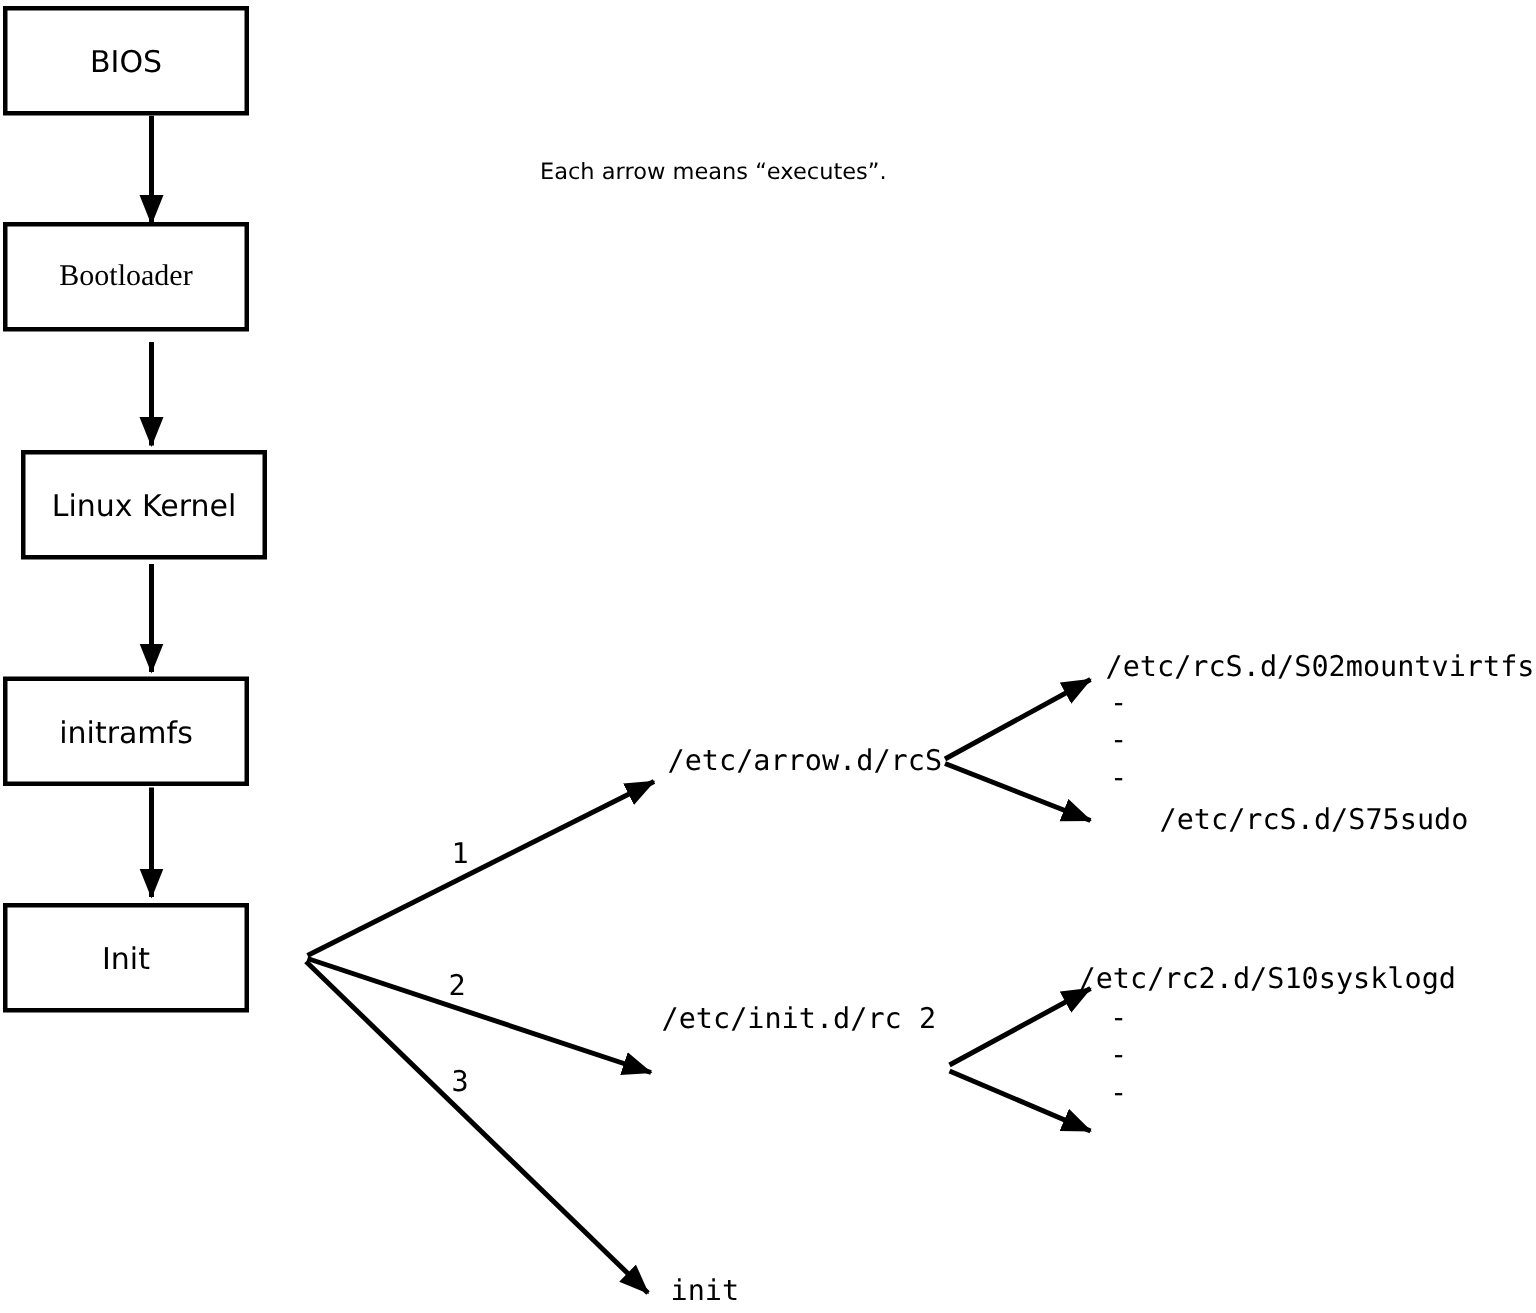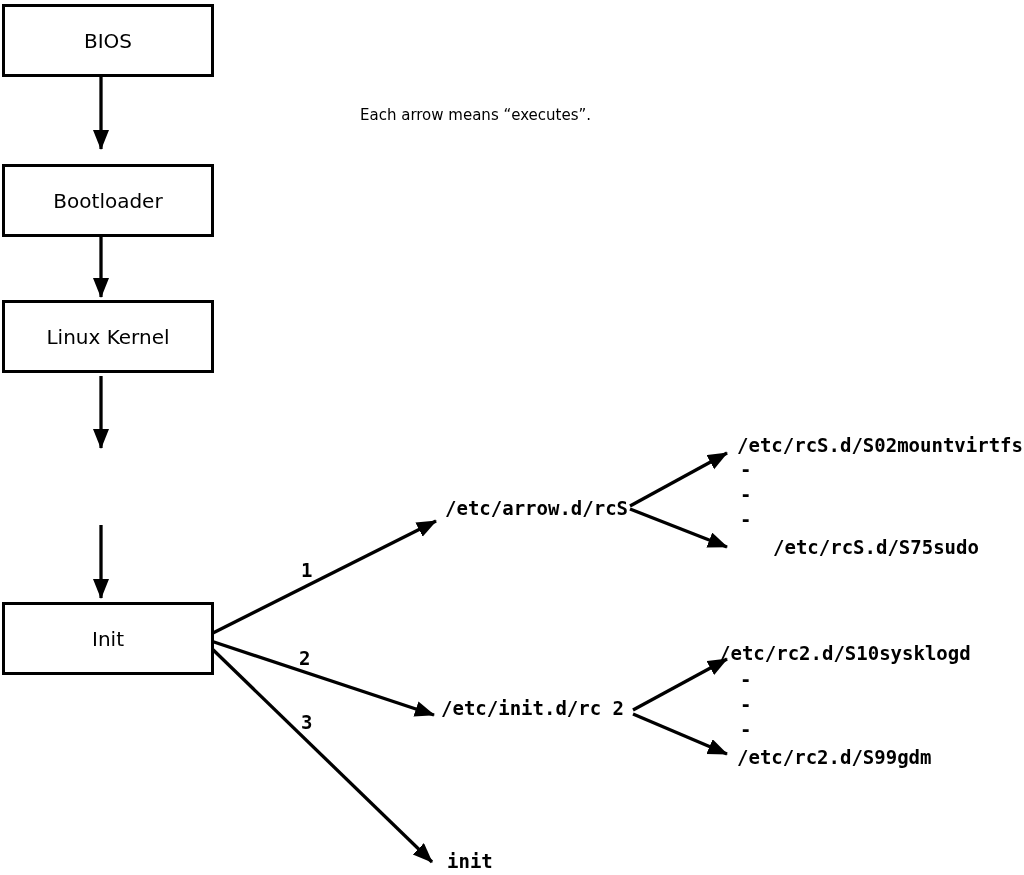--- a/index.html
+++ b/index.html
@@ -17,41 +17,40 @@
     color: #000000;
   }
   .arrows {
     position: absolute;
     left: 0;
     top: 0;
   }
   .box {
     position: absolute;
     left: 2px;
-    width: 212px;
+    width: 164px;
     height: 73px;
     box-sizing: border-box;
     border: 3px solid #000000;
     background: #ffffff;
     display: flex;
     align-items: center;
     justify-content: center;
     font-size: 20px;
   }
   .txt {
     position: absolute;
     transform: translateY(-50%);
     white-space: pre;
     font-size: 15px;
     line-height: 1;
   }
   .mono {
     font-family: "DejaVu Sans Mono", "Liberation Mono", monospace;
     font-size: 19px;
-    font-weight: bold;
   }
 </style>
 </head>
 <body>
 
 <div class="canvas">
 
   <svg class="arrows" width="1024" height="875" viewBox="0 0 1024 875">
     <defs>
       <marker id="ah" markerUnits="userSpaceOnUse" markerWidth="22" markerHeight="18" refX="19" refY="8" orient="auto">
@@ -73,43 +72,45 @@
 
     <line x1="633" y1="710" x2="727" y2="659" stroke="#000" stroke-width="3.3" marker-end="url(#ah)"></line>
     <line x1="633" y1="714" x2="727" y2="754" stroke="#000" stroke-width="3.3" marker-end="url(#ah)"></line>
   </svg>
 
   <div class="txt" style="left:360px; top:115px;">Each arrow means “executes”.</div>
 
   <div class="box" style="top:4px;">
     <span>BIOS</span>
   </div>
-  <div class="box" style="top:164px;">
+  <div class="box" style="top:148px;font-family:Liberation Serif, serif;">
     <span>Bootloader</span>
   </div>
-  <div class="box" style="top:300px;">
+  <div class="box" style="top:300px;margin-left:12px;">
     <span>Linux Kernel</span>
+  </div>
+  <div class="box" style="top:451px;">
+    <span>initramfs</span>
   </div>
   <div class="box" style="top:602px;">
     <span>Init</span>
   </div>
 
   <div class="txt mono" style="left:301px; top:570px;">1</div>
   <div class="txt mono" style="left:299px; top:658px;">2</div>
   <div class="txt mono" style="left:301px; top:722px;">3</div>
 
   <div class="txt mono" style="left:445px; top:508px;">/etc/arrow.d/rcS</div>
   <div class="txt mono" style="left:737px; top:445px;">/etc/rcS.d/S02mountvirtfs</div>
   <div class="txt mono" style="left:740px; top:469px;">-</div>
   <div class="txt mono" style="left:740px; top:494px;">-</div>
   <div class="txt mono" style="left:740px; top:519px;">-</div>
   <div class="txt mono" style="left:737px; top:547px;margin-left:36px;">/etc/rcS.d/S75sudo</div>
 
-  <div class="txt mono" style="left:441px; top:708px;">/etc/init.d/rc 2</div>
+  <div class="txt mono" style="left:441px; top:680px;">/etc/init.d/rc 2</div>
   <div class="txt mono" style="left:719px; top:653px;">/etc/rc2.d/S10sysklogd</div>
   <div class="txt mono" style="left:740px; top:679px;">-</div>
   <div class="txt mono" style="left:740px; top:704px;">-</div>
   <div class="txt mono" style="left:740px; top:729px;">-</div>
-  <div class="txt mono" style="left:737px; top:757px;">/etc/rc2.d/S99gdm</div>
 
   <div class="txt mono" style="left:447px; top:861px;">init</div>
 
 </div>
 
 </body></html>

